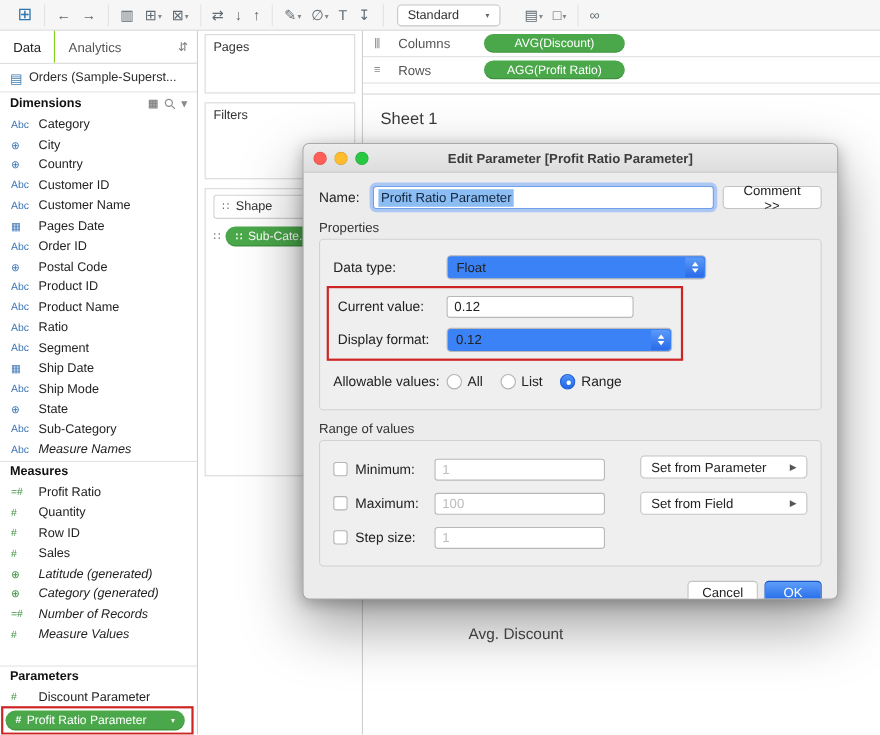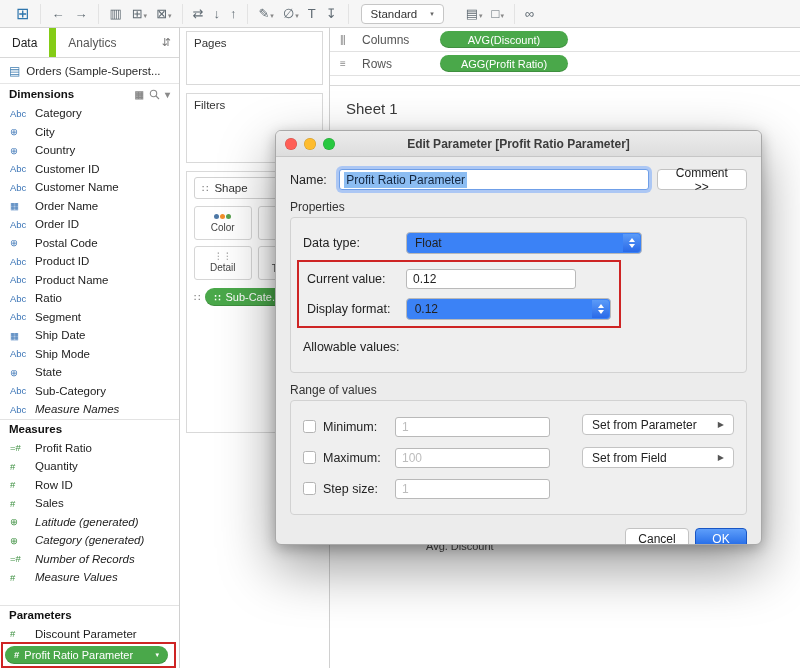--- a/index.html
+++ b/index.html
@@ -9,28 +9,28 @@
 
 
 .toolbar{position:absolute;left:0;top:0;width:800px;height:28px;background:#f6f6f6;border-bottom:1px solid #d4d4d4;display:flex;align-items:center;padding:0 6px}
 .tb-group{display:flex;align-items:center;gap:3px;padding:0 7px;border-right:1px solid #e3e3e3;height:20px}
 .tb-group.noline{border-right:none}
 .tbi{display:inline-flex;align-items:flex-end;gap:1px;padding:1px 3px;border-radius:3px;color:#5f6a72;font-size:13px;line-height:1;cursor:default}
 .tbi .g{font-size:13px;line-height:1}
 .tbi .caret{font-size:7px;color:#888;line-height:1;padding-bottom:1px}
 .tbi.logo{color:#2f76ad}
 .tbi.logo .g{font-size:16px}
-.fit-select{display:flex;align-items:center;gap:13px;height:20px;padding:0 9px;background:#fff;border:1px solid #c6c6c6;border-radius:4px;margin:0 12px;font-size:11.5px;color:#333}
+.fit-select{display:flex;align-items:center;gap:24px;height:20px;padding:0 9px;background:#fff;border:1px solid #c6c6c6;border-radius:4px;margin:0 12px;font-size:11.5px;color:#333}
 .fit-select .caret{font-size:7px;color:#666}
 
 
 .sidebar{position:absolute;left:0;top:28px;width:180px;height:640px;background:#fff;border-right:1px solid #d0d0d0}
 .tabs{height:30px;display:flex;align-items:stretch;border-bottom:1px solid #d8d8d8}
 .tab{display:flex;align-items:center;padding:0 12px;font-size:12px;color:#222}
-.tab.active{background:#fff;border-right:7px solid #84cc16}
+.tab.active{background:#fff;border-right:1px solid #84cc16}
 .tab.inactive{color:#555}
 .tab-swap{margin-left:auto;display:flex;align-items:center;padding:0 8px;color:#777;font-size:11px}
 .datasource{height:26px;display:flex;align-items:center;gap:6px;padding:0 9px;border-bottom:1px solid #e6e6e6;font-size:11.5px;color:#2b2b2b;white-space:nowrap;overflow:hidden}
 .ds-icon{color:#3e7cb0;font-size:12px}
 .sec-head{height:20px;display:flex;align-items:center;padding:0 9px;font-size:11.5px;font-weight:700;color:#111}
 .sec-head.bordered{border-top:1px solid #e3e3e3}
 .sec-head .tools{margin-left:auto;display:flex;align-items:center;gap:5px;color:#8a8a8a;font-size:10px}
 .frow{height:18.5px;display:flex;align-items:center;gap:4px;padding:0 4px 0 10px;font-size:11.5px;color:#222;white-space:nowrap;overflow:hidden}
 .frow .ficon{width:21px;flex:none;font-size:9.5px}
 .dims .ficon{color:#3d76b7}
@@ -67,21 +67,21 @@
 .mark-pill-row .field-pill{flex:1}
 
 
 .main{position:absolute;left:330px;top:28px;width:470px;height:640px;background:#fff}
 .shelf{height:24px;display:flex;align-items:center;border-bottom:1px solid #e1e1e1;padding:0 10px;gap:6px}
 .shelf .sicon2{width:16px;color:#8b8b8b;font-size:10px;letter-spacing:-1px}
 .shelf .slabel{width:72px;color:#555;font-size:12px}
 .shelf .field-pill{height:17px;min-width:128px;justify-content:center}
 .sheetpad{height:10px;border-bottom:1px solid #d8d8d8}
 .sheet-title{position:absolute;left:16px;top:72px;font-size:15px;color:#3a3a3a}
-.axis-label{position:absolute;left:96px;top:512px;font-size:11px;color:#4a4a4a}
+.axis-label{position:absolute;left:96px;top:540px;font-size:14px;color:#4a4a4a}
 
 
 .dialog{position:absolute;left:275px;top:130px;width:487px;height:415px;background:#ececec;border:1px solid #a9a9a9;border-radius:6px;box-shadow:0 22px 55px rgba(0,0,0,.4),0 4px 14px rgba(0,0,0,.25);z-index:30;overflow:hidden}
 .dlg-titlebar{height:26px;background:linear-gradient(#ececec,#dddddd);border-bottom:1px solid #c6c6c6;display:flex;align-items:center;position:relative}
 .lights{display:flex;gap:7px;padding-left:9px;z-index:2}
 .light{width:12px;height:12px;border-radius:50%;box-shadow:inset 0 0 0 .5px rgba(0,0,0,.2)}
 .light.red{background:#ff5f57}.light.yellow{background:#febc2e}.light.green{background:#28c840}
 .dlg-title{position:absolute;left:0;right:0;text-align:center;font-size:12px;font-weight:700;color:#3c3c3c}
 .dlg-body{padding:12px 14px 0}
 .name-row{display:flex;align-items:center;gap:8px}
@@ -272,21 +272,21 @@
           <span class="flabel">Customer ID</span>
         </div>
 
         <div class="frow">
           <span class="ficon">Abc</span>
           <span class="flabel">Customer Name</span>
         </div>
 
         <div class="frow">
           <span class="ficon">▦</span>
-          <span class="flabel">Order Name</span>
+          <span class="flabel">Pages Date</span>
         </div>
 
         <div class="frow">
           <span class="ficon">Abc</span>
           <span class="flabel">Order ID</span>
         </div>
 
         <div class="frow">
           <span class="ficon">⊕</span>
           <span class="flabel">Postal Code</span>
@@ -410,42 +410,20 @@
       <span>Pages</span>
     </div>
     <div class="card filters">
       <span>Filters</span>
     </div>
     <div class="card marks">
       <div class="mark-select">
         <span class="micon">∷</span>
         <span>Shape</span>
         <span class="mcaret">▾</span>
-      </div>
-      <div class="mbtn-grid">
-        <div class="mbtn">
-          <span class="cicon">
-              <i style="background:#4e79a7"></i>
-              <i style="background:#f28e2b"></i>
-              <i style="background:#59a14f"></i>
-            </span>
-          <span>Color</span>
-        </div>
-        <div class="mbtn">
-          <span class="sicon">▂▄</span>
-          <span>Size</span>
-        </div>
-        <div class="mbtn">
-          <span class="dicon">⋮⋮</span>
-          <span>Detail</span>
-        </div>
-        <div class="mbtn">
-          <span class="ticon"></span>
-          <span>Tooltip</span>
-        </div>
       </div>
       <div class="mark-pill-row">
         <span class="micon">∷</span>
         <span class="field-pill">
           <span class="picon">∷</span>
           <span>Sub-Cate...</span>
           <span class="pcaret">▾</span>
         </span>
       </div>
     </div>
@@ -515,20 +493,37 @@
               <span class="stepper">
                   <span class="tri-up"></span>
                   <span class="tri-down"></span>
                 </span>
             </div>
           </div>
         </div>
 
         <div class="prow">
           <span class="plabel">Allowable values:</span>
+          <div class="radio-row">
+
+              <span class="radio-opt">
+                <span class="radio"></span>
+                <span>All</span>
+              </span>
+
+              <span class="radio-opt">
+                <span class="radio"></span>
+                <span>List</span>
+              </span>
+
+              <span class="radio-opt">
+                <span class="radio sel"></span>
+                <span>Range</span>
+              </span>
+            </div>
         </div>
       </div>
 
       <div class="group-label">Range of values</div>
       <div class="group-box range-box">
         <div>
 
             <div class="prow">
               <span class="cb"></span>
               <span class="rlabel">Minimum:</span>

